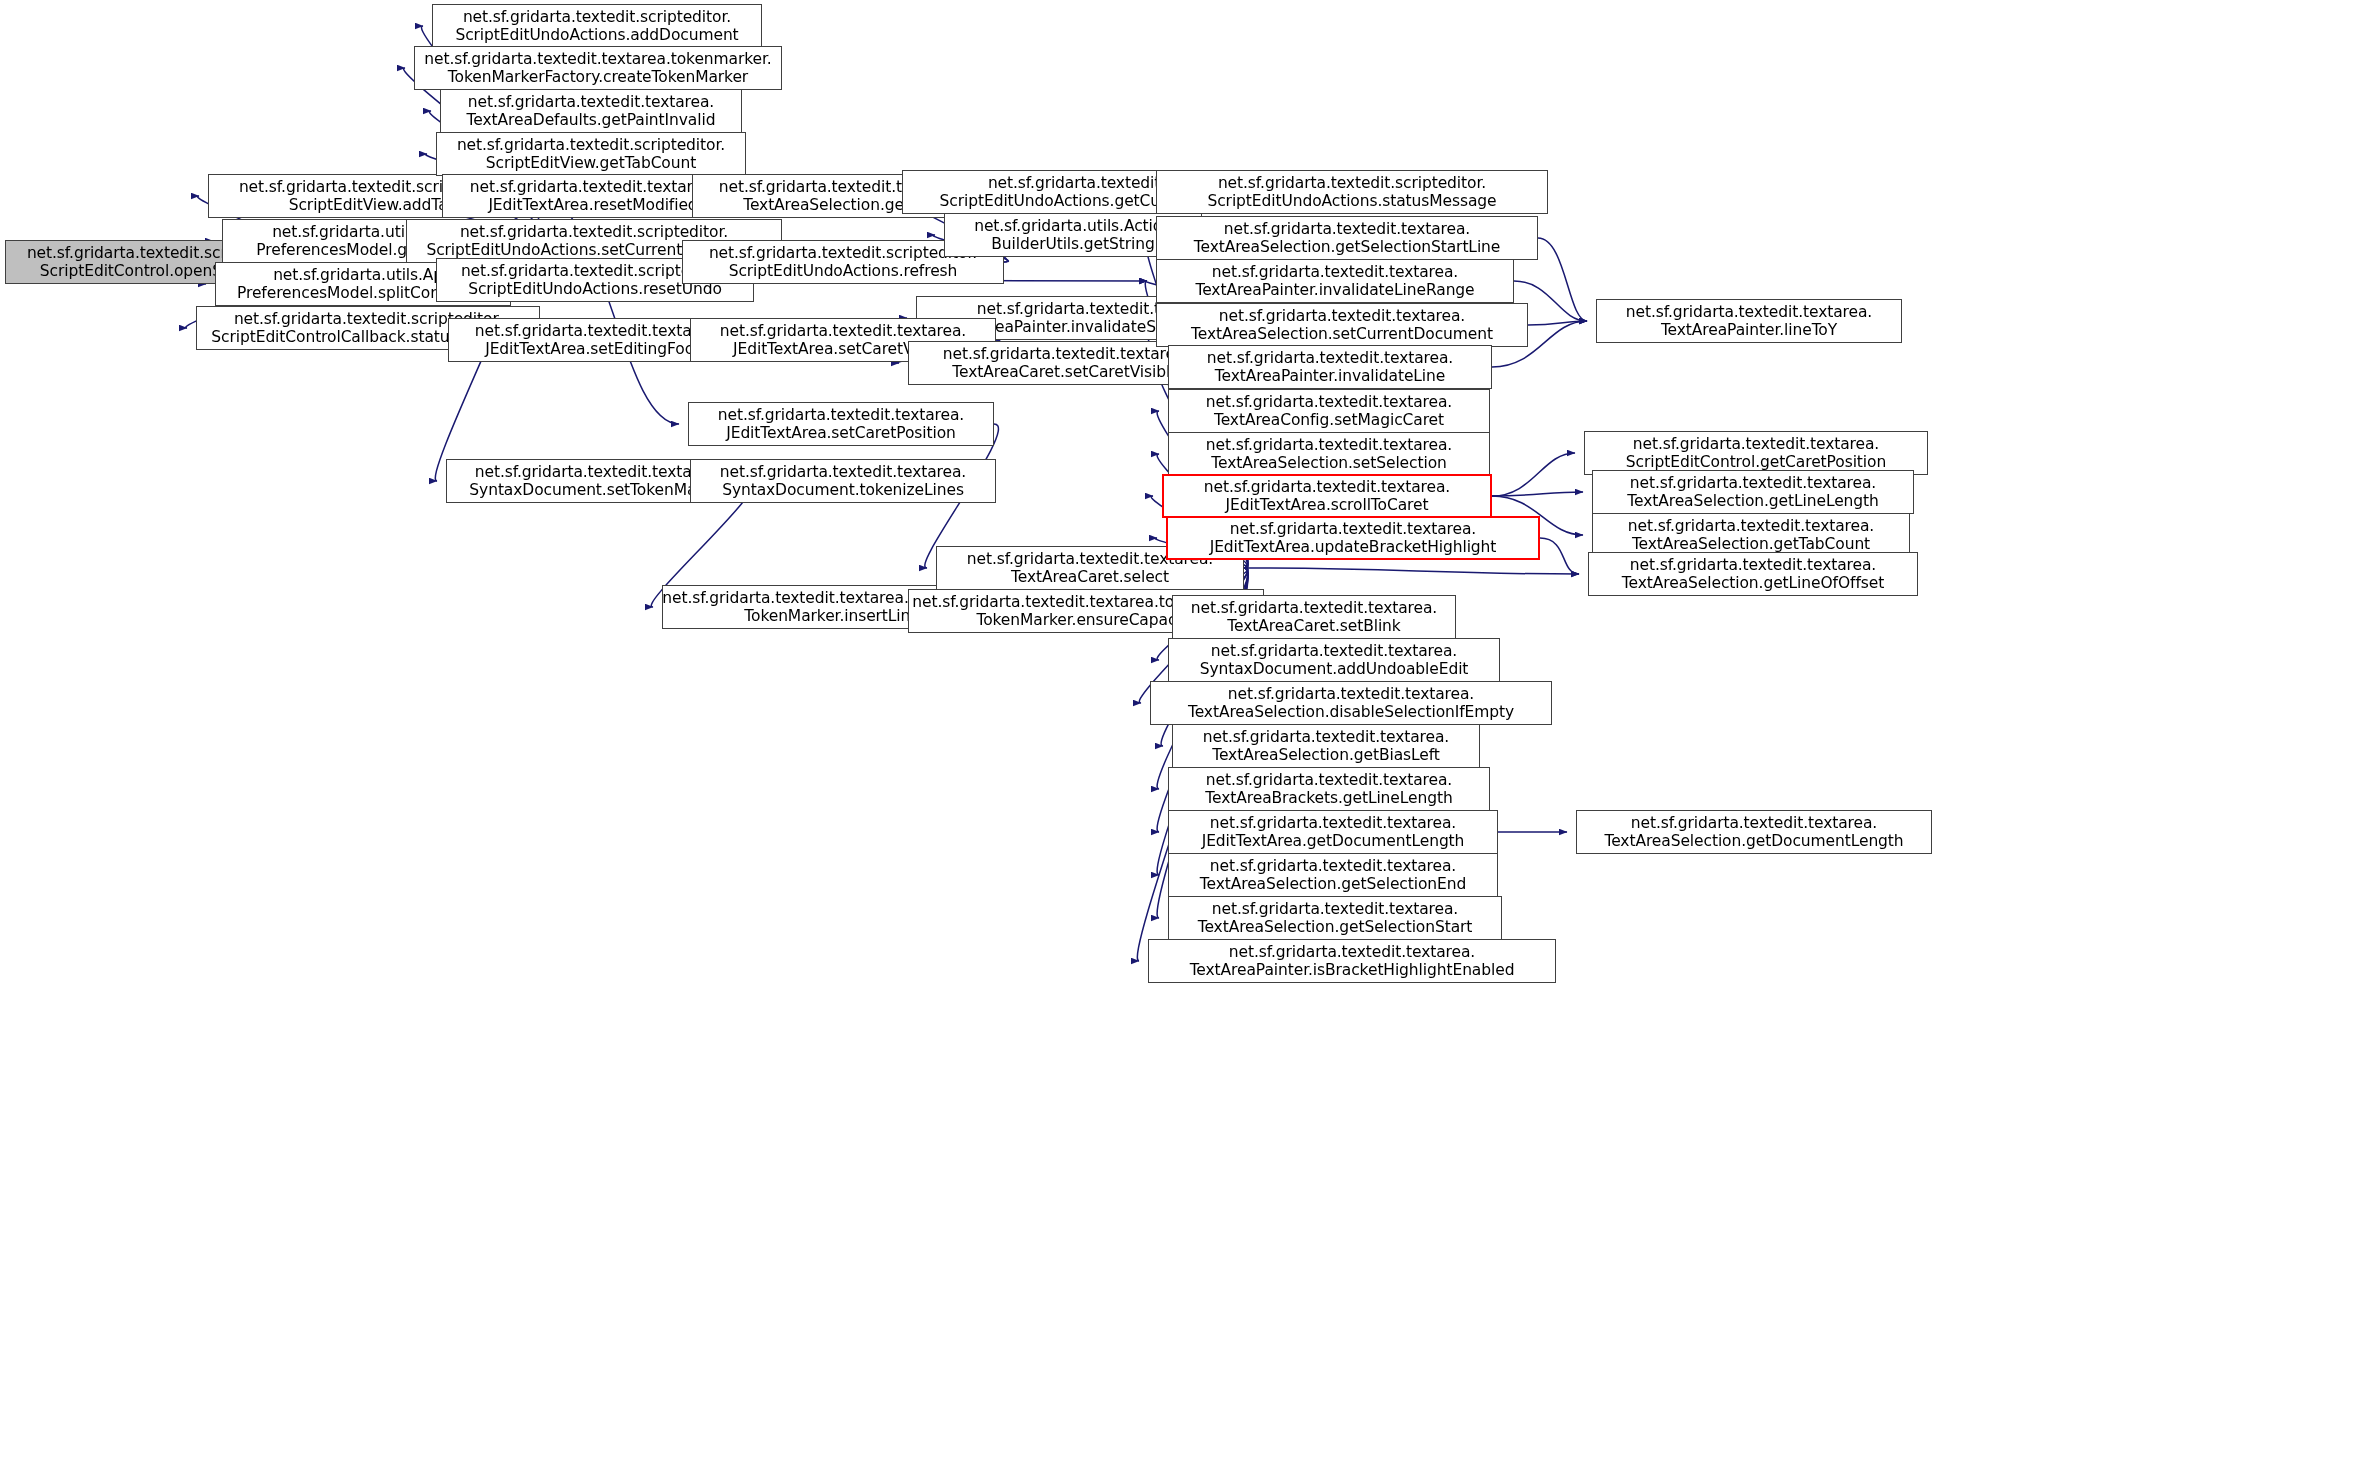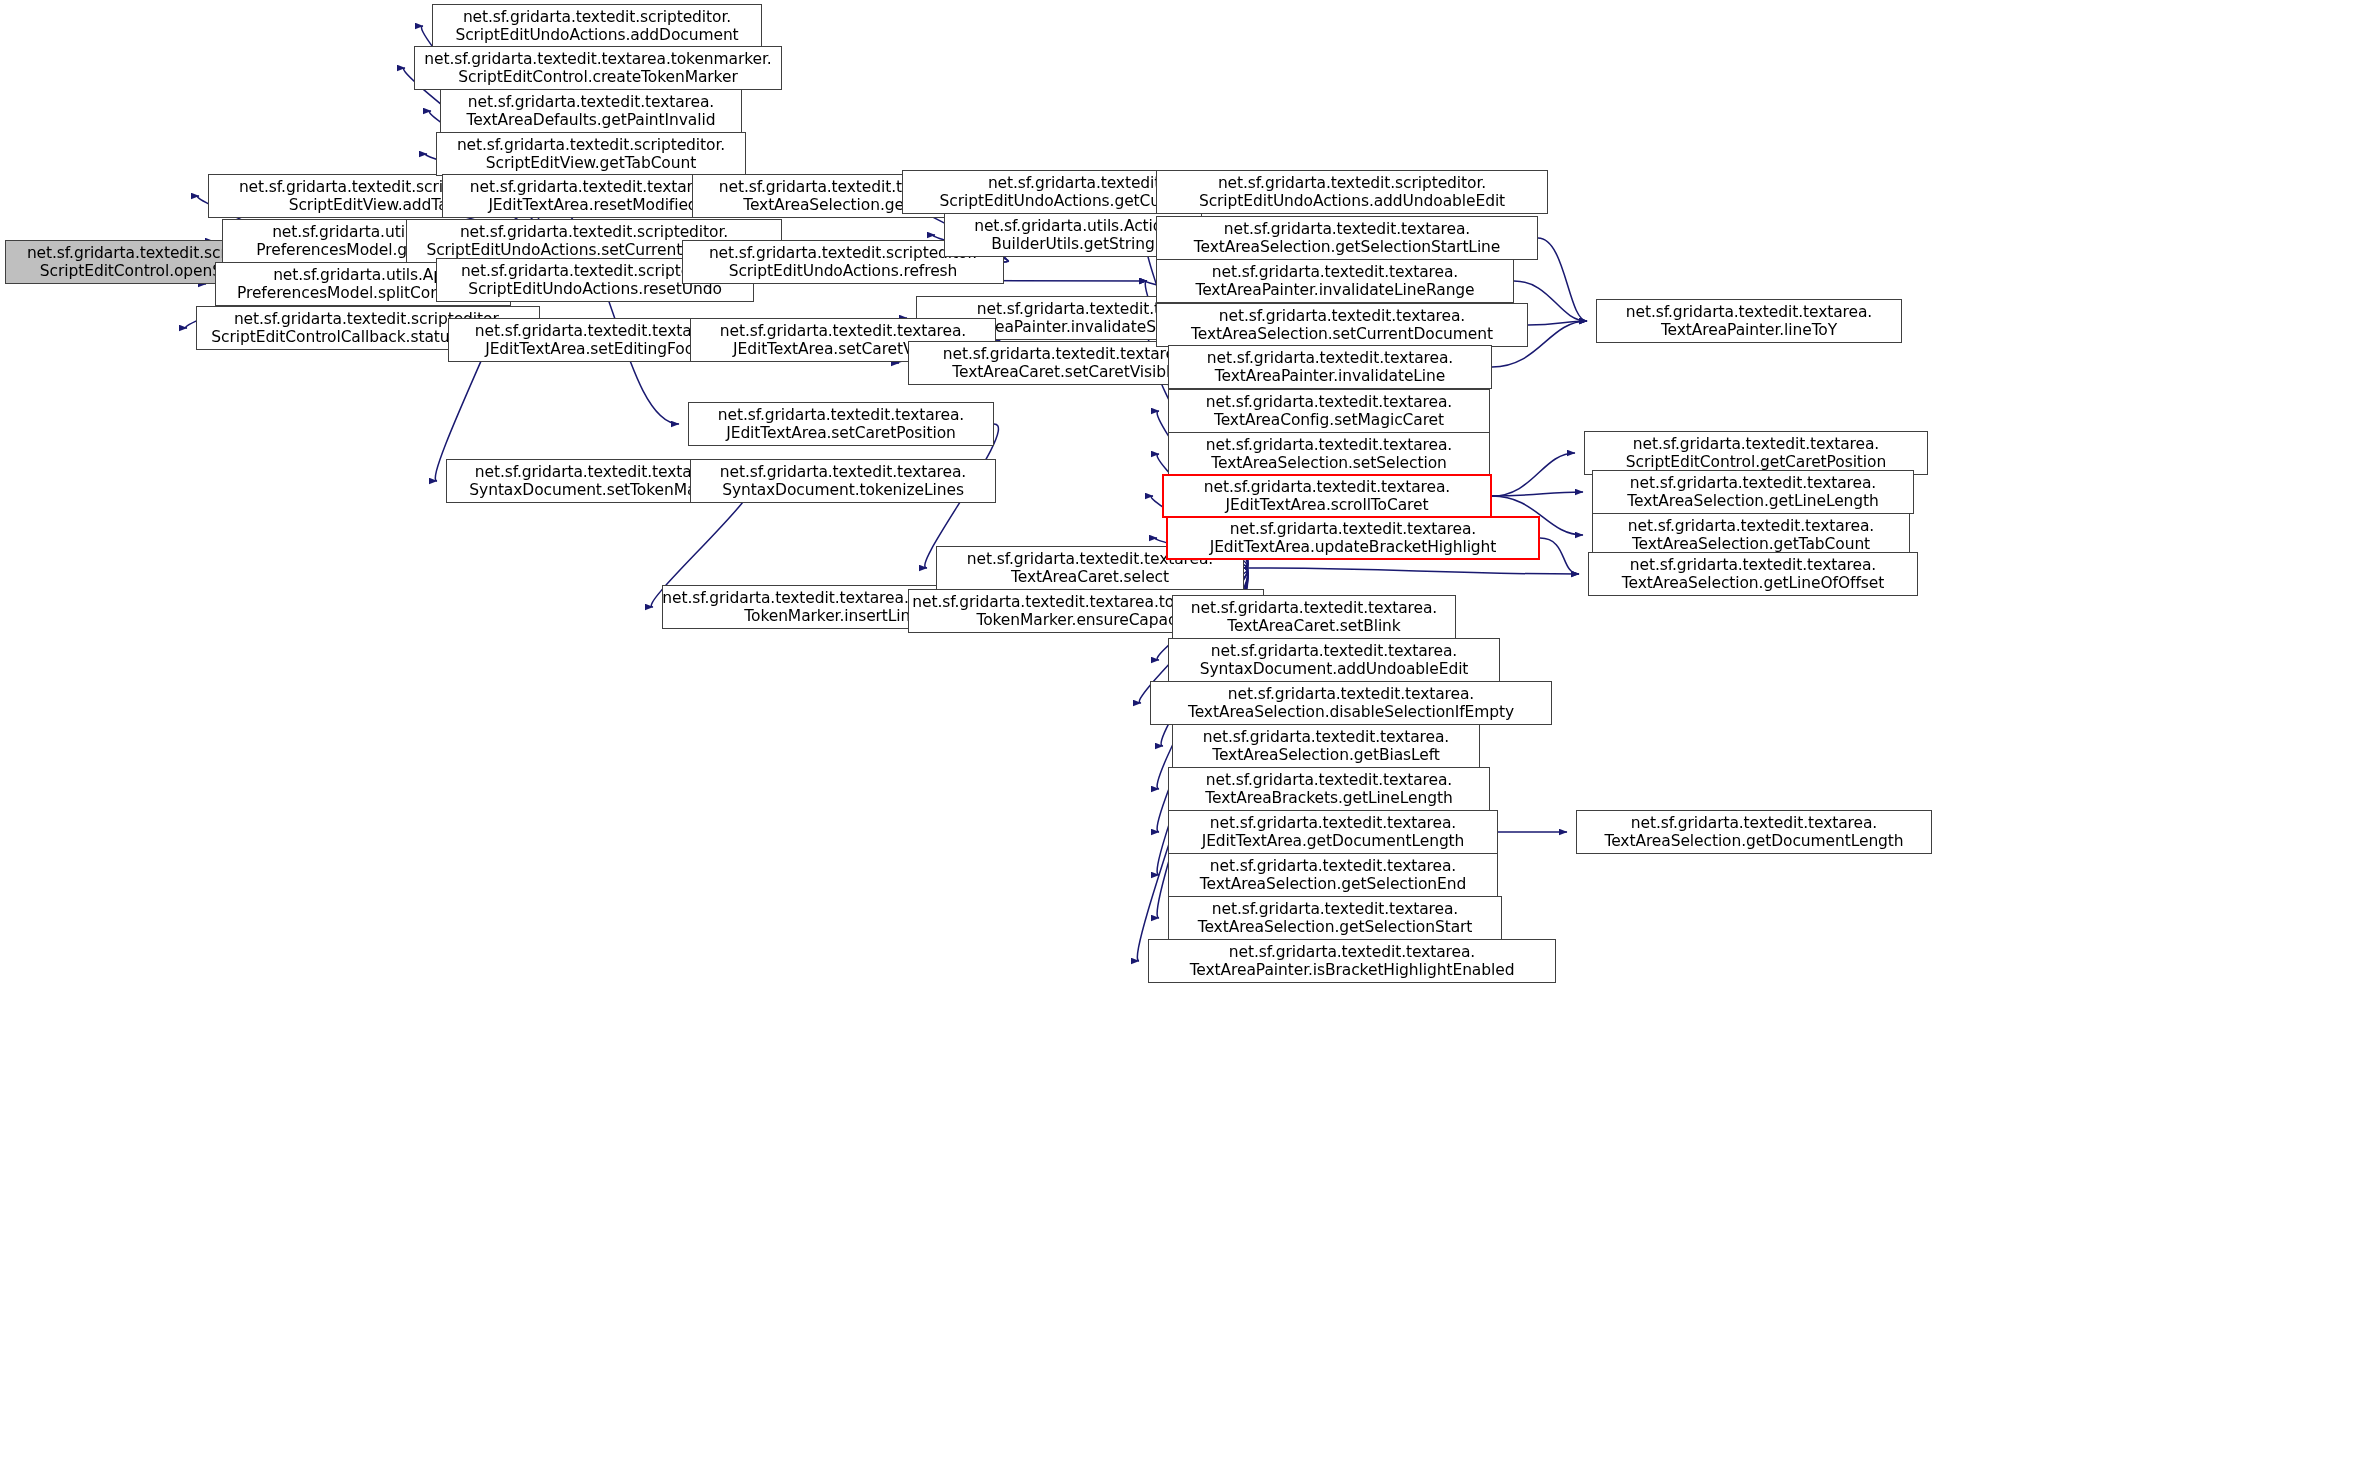--- a/index.html
+++ b/index.html
@@ -121,21 +121,21 @@
     <div class="node" style="left: 196px; top: 306px; width: 344px; height: 44px;">
       <span class="l1">net.sf.gridarta.textedit.scripteditor.</span>
       <span class="l2">ScriptEditControlCallback.statusMessage</span>
     </div>
     <div class="node" style="left: 432px; top: 4px; width: 330px; height: 44px;">
       <span class="l1">net.sf.gridarta.textedit.scripteditor.</span>
       <span class="l2">ScriptEditUndoActions.addDocument</span>
     </div>
     <div class="node" style="left: 414px; top: 46px; width: 368px; height: 44px;">
       <span class="l1">net.sf.gridarta.textedit.textarea.tokenmarker.</span>
-      <span class="l2">ScriptEditControl.createTokenMarker</span>
+      <span class="l2">TokenMarkerFactory.createTokenMarker</span>
     </div>
     <div class="node" style="left: 440px; top: 89px; width: 302px; height: 44px;">
       <span class="l1">net.sf.gridarta.textedit.textarea.</span>
       <span class="l2">TextAreaDefaults.getPaintInvalid</span>
     </div>
     <div class="node" style="left: 436px; top: 132px; width: 310px; height: 44px;">
       <span class="l1">net.sf.gridarta.textedit.scripteditor.</span>
       <span class="l2">ScriptEditView.getTabCount</span>
     </div>
     <div class="node" style="left: 442px; top: 174px; width: 302px; height: 44px;">
@@ -201,21 +201,21 @@
     <div class="node" style="left: 902px; top: 170px; width: 440px; height: 44px;">
       <span class="l1">net.sf.gridarta.textedit.scripteditor.</span>
       <span class="l2">ScriptEditUndoActions.getCurrentUndoManager</span>
     </div>
     <div class="node" style="left: 944px; top: 213px; width: 258px; height: 44px;">
       <span class="l1">net.sf.gridarta.utils.Action</span>
       <span class="l2">BuilderUtils.getString</span>
     </div>
     <div class="node" style="left: 1156px; top: 170px; width: 392px; height: 44px;">
       <span class="l1">net.sf.gridarta.textedit.scripteditor.</span>
-      <span class="l2">ScriptEditUndoActions.addUndoableEdit</span>
+      <span class="l2">ScriptEditUndoActions.statusMessage</span>
     </div>
     <div class="node" style="left: 1156px; top: 216px; width: 382px; height: 44px;">
       <span class="l1">net.sf.gridarta.textedit.textarea.</span>
       <span class="l2">TextAreaSelection.getSelectionStartLine</span>
     </div>
     <div class="node" style="left: 1156px; top: 259px; width: 358px; height: 44px;">
       <span class="l1">net.sf.gridarta.textedit.textarea.</span>
       <span class="l2">TextAreaPainter.invalidateLineRange</span>
     </div>
     <div class="node" style="left: 1156px; top: 303px; width: 372px; height: 44px;">

